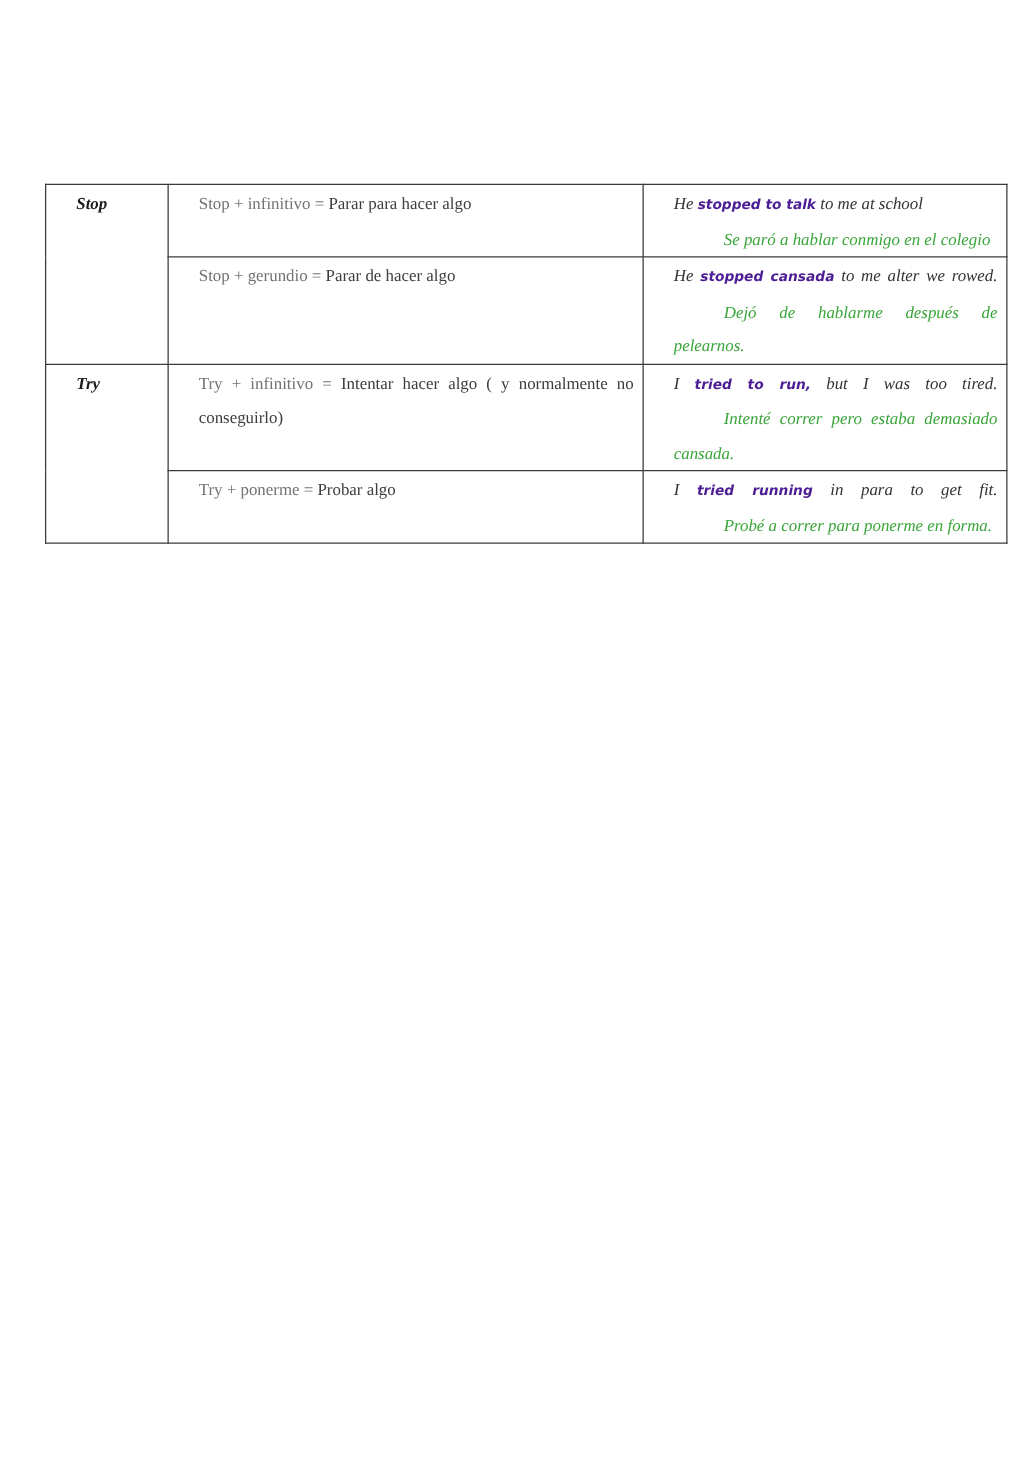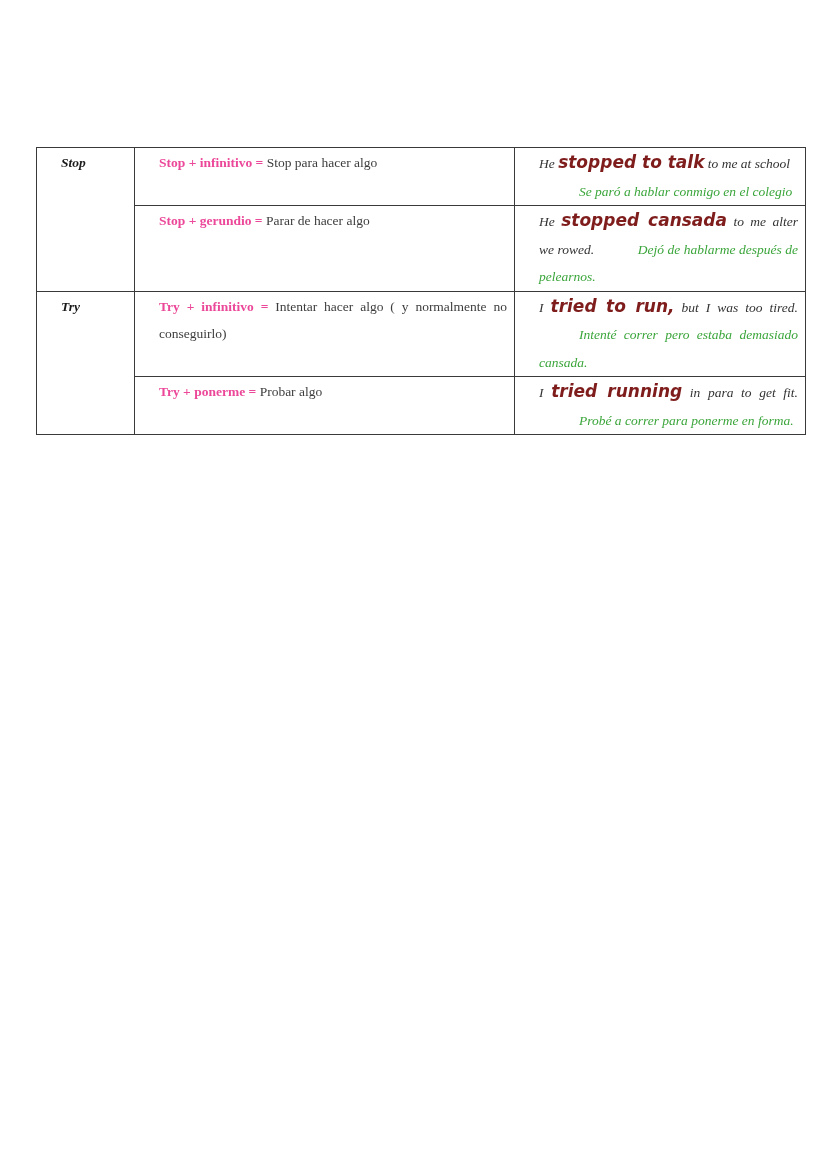--- a/index.html
+++ b/index.html
@@ -44,56 +44,56 @@
       font-style: italic;
       font-size: 15px;
       color: #1a1a1a;
       padding-left: 8px;
     }
     td.rule {
       text-align: justify;
       color: #3d3d3d;
     }
     .rule-key {
-      font-weight: bold;
-      color: #ec4899;
+      font-weight: normal;
+      color: #737373;
     }
     td.example {
       font-style: italic;
       text-align: justify;
       color: #333333;
       font-size: 13px;
     }
     .ex-bold {
       font-family: "DejaVu Sans", sans-serif;
       font-weight: bold;
       font-style: italic;
-      font-size: 17px;
-      color: #7f1d1d;
+      font-size: 11px;
+      color: #4c1d95;
     }
     .es {
       color: #3aa53a;
       margin-left: 40px;
     }
     tr.r1 td, tr.r2 td, tr.r3 td, tr.r4 td { height: 54px; padding-left: 24px; }
   </style>
 </head>
 <body>
 
 <div class="page">
   <table class="grammar">
     <colgroup>
       <col class="c1">
         <col class="c2">
         <col class="c3">
     </colgroup>
     <tbody>
       <tr class="r1">
         <td class="verb" rowspan="2">Stop</td>
-        <td class="rule"><span class="rule-key">Stop + infinitivo =</span><span> Stop para hacer algo</span></td>
+        <td class="rule"><span class="rule-key">Stop + infinitivo =</span><span> Parar para hacer algo</span></td>
         <td class="example"><span>He </span><span class="ex-bold">stopped to talk</span><span> to me at school</span><br><span class="es">Se paró a hablar conmigo en el colegio</span></td>
       </tr>
       <tr class="r2">
         <td class="rule"><span class="rule-key">Stop + gerundio =</span><span> Parar de hacer algo</span></td>
         <td class="example"><span>He </span><span class="ex-bold">stopped cansada</span><span> to me alter we rowed. </span><span class="es">Dejó de hablarme después de pelearnos.</span></td>
       </tr>
       <tr class="r3">
         <td class="verb" rowspan="2">Try</td>
         <td class="rule"><span class="rule-key">Try + infinitivo =</span><span> Intentar hacer algo ( y normalmente no conseguirlo)</span></td>
         <td class="example"><span>I </span><span class="ex-bold">tried to run,</span><span> but I was too tired. </span><span class="es">Intenté correr pero estaba demasiado cansada.</span></td>

